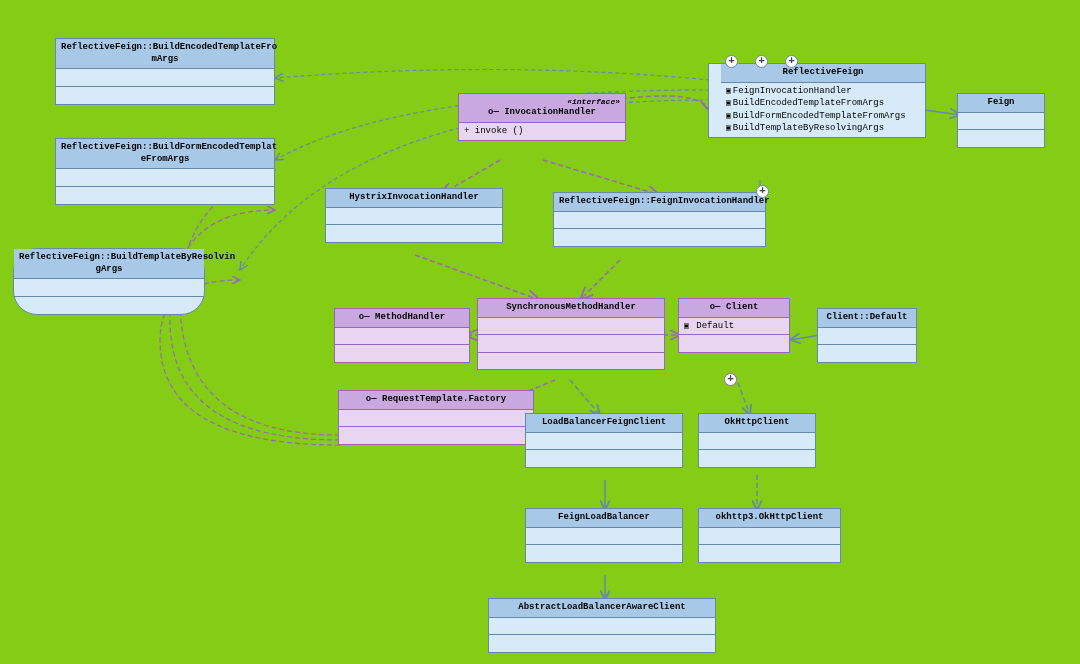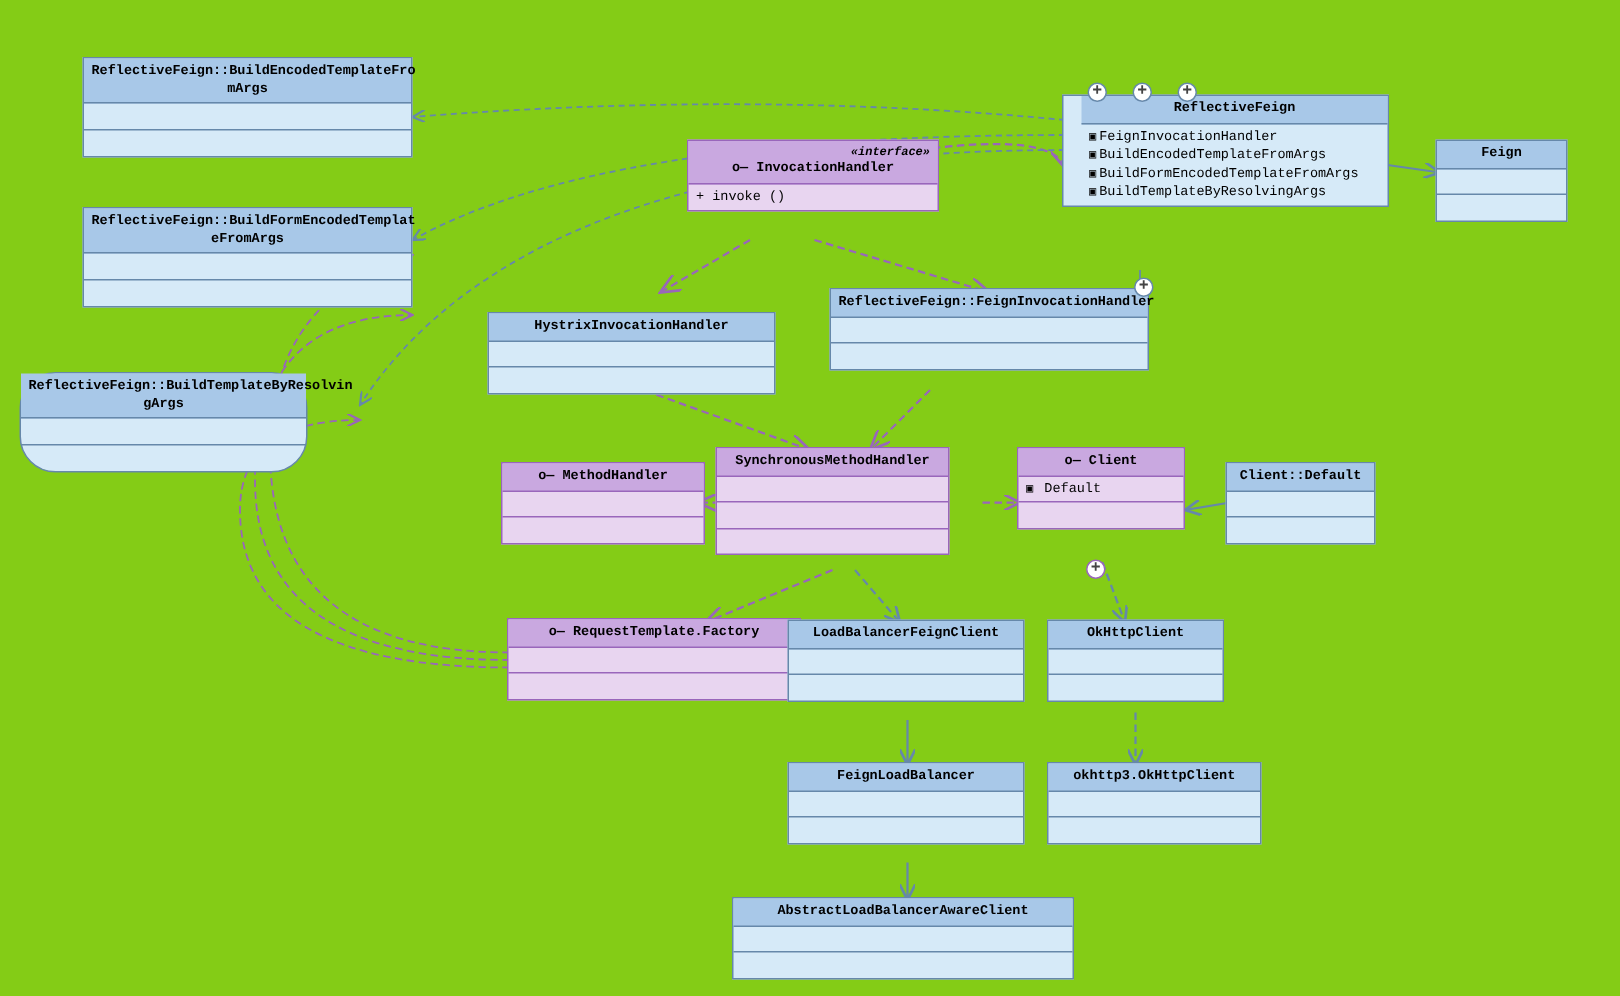--- a/index.html
+++ b/index.html
@@ -194,60 +194,60 @@
       <span class="section-icon">▣</span>BuildTemplateByResolvingArgs
     </div>
   </div>
 
   <div class="uml-box" style="left:957px; top:93px; width:88px;">
     <div class="header">Feign</div>
     <div class="section">&nbsp;</div>
     <div class="section">&nbsp;</div>
   </div>
 
-  <div class="uml-box" style="left:325px; top:208px; width:192px;">
+  <div class="uml-box" style="left:325px; top:188px; width:178px;">
     <div class="header">HystrixInvocationHandler</div>
     <div class="section">&nbsp;</div>
     <div class="section">&nbsp;</div>
   </div>
 
   <div class="uml-box" style="left:553px; top:192px; width:213px;">
     <div class="header">ReflectiveFeign::FeignInvocationHandler</div>
     <div class="section">&nbsp;</div>
     <div class="section">&nbsp;</div>
   </div>
 
   <div class="uml-box purple interface" style="left:334px; top:308px; width:136px;">
     <div class="header">o— MethodHandler</div>
     <div class="section">&nbsp;</div>
     <div class="section">&nbsp;</div>
   </div>
 
-  <div class="uml-box purple" style="left:477px; top:298px; width:156px;">
+  <div class="uml-box purple" style="left:477px; top:298px; width:188px;">
     <div class="header">SynchronousMethodHandler</div>
     <div class="section">&nbsp;</div>
     <div class="section">&nbsp;</div>
     <div class="section">&nbsp;</div>
   </div>
 
   <div class="uml-box purple interface" style="left:678px; top:298px; width:112px;">
     <div class="header">o— Client</div>
     <div class="section">
       <span class="section-icon">▣</span> Default
     </div>
     <div class="section">&nbsp;</div>
   </div>
 
   <div class="uml-box" style="left:817px; top:308px; width:100px;">
     <div class="header">Client::Default</div>
     <div class="section">&nbsp;</div>
     <div class="section">&nbsp;</div>
   </div>
 
-  <div class="uml-box purple interface" style="left:338px; top:412px; width:196px;">
+  <div class="uml-box purple interface" style="left:338px; top:390px; width:196px;">
     <div class="header">o— RequestTemplate.Factory</div>
     <div class="section">&nbsp;</div>
     <div class="section">&nbsp;</div>
   </div>
 
   <div class="uml-box" style="left:525px; top:413px; width:158px;">
     <div class="header">LoadBalancerFeignClient</div>
     <div class="section">&nbsp;</div>
     <div class="section">&nbsp;</div>
   </div>

